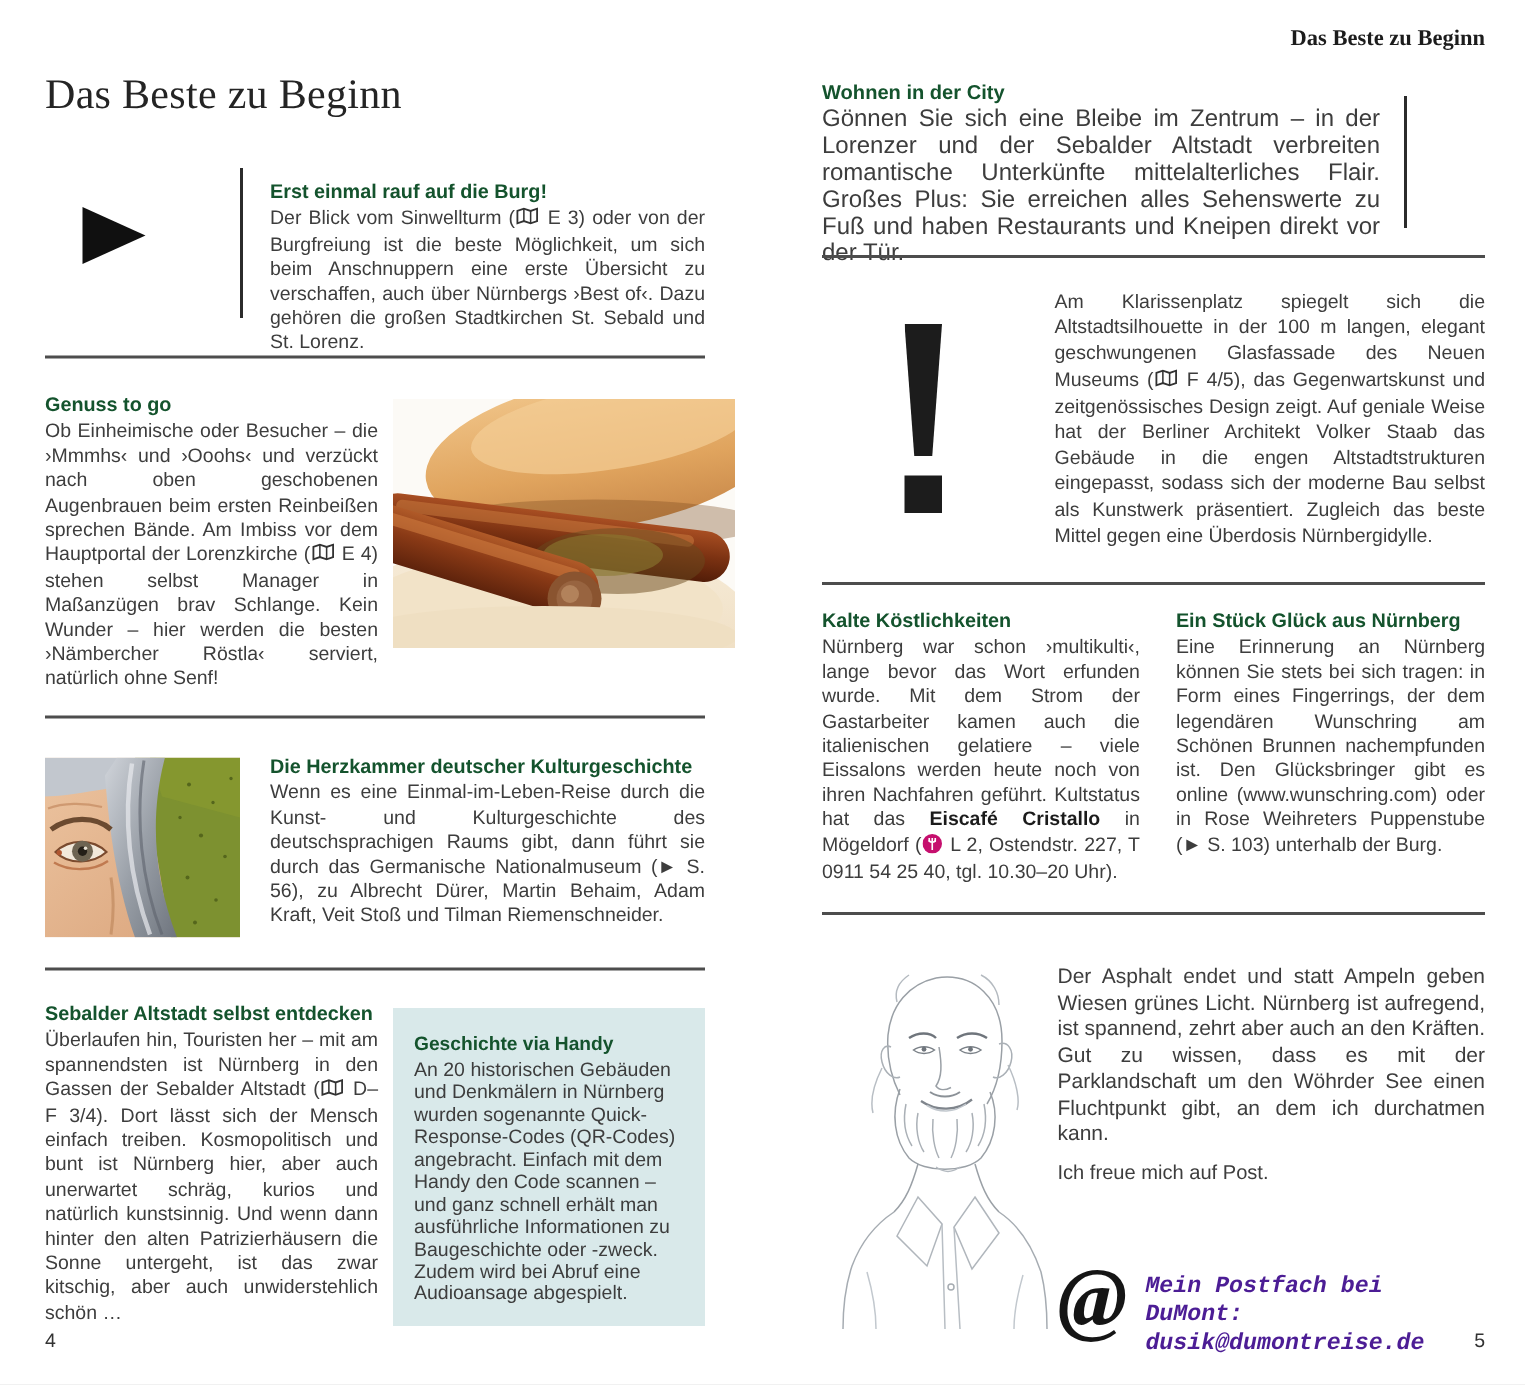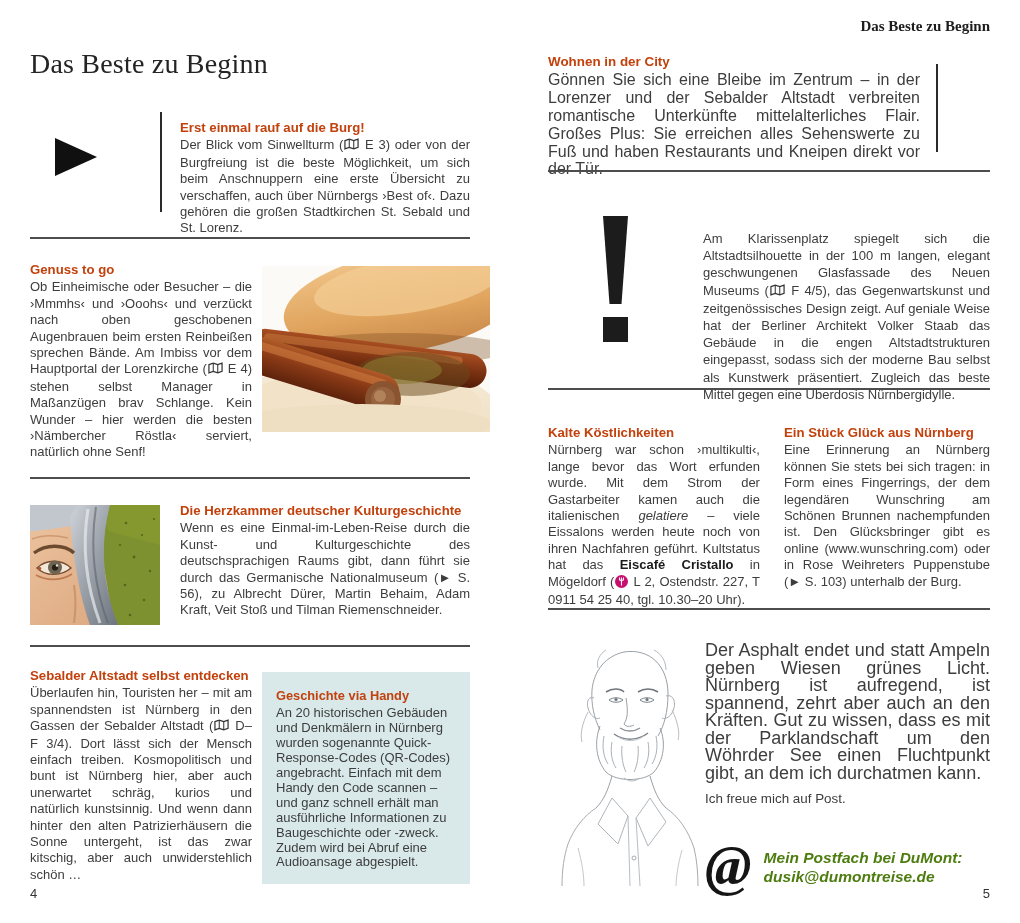--- a/index.html
+++ b/index.html
@@ -13,25 +13,25 @@
   .page-right{left:548px;width:442px;}
 
   .serif-title{
     font-family:"Liberation Serif","DejaVu Serif",serif;
     font-size:28px;font-weight:500;color:#242424;letter-spacing:.2px;
   }
   .run-head{
     font-family:"Liberation Serif","DejaVu Serif",serif;
     font-size:15px;font-weight:bold;color:#1c1c1c;text-align:right;
   }
-  .h-bold{font-weight:bold;color:#c2410c;font-size:13.2px;line-height:16.4px;margin:0 0 1px 0;}
+  .h-bold{font-weight:bold;color:#14532d;font-size:13.2px;line-height:16.4px;margin:0 0 1px 0;}
   .body-txt{
     font-size:13px;line-height:16.4px;text-align:justify;margin:0;color:#3d3d3d;
   }
-  .body-txt .it{font-style:italic;}
+  .body-txt .it{}
   .body-txt .bd{font-weight:bold;color:#1b1b1b;}
   .rule{position:absolute;left:0;width:100%;border-top:2px solid #4d4d4d;height:0;}
   .vrule{background:#2b2b2b;width:2px;}
 
   .abs{position:absolute;}
 
   
   .play-tri{
     width:0;height:0;border-left:42px solid #101010;
     border-top:19px solid transparent;border-bottom:19px solid transparent;
@@ -56,22 +56,22 @@
 
   .teal-head{
     font-family:"Liberation Serif","DejaVu Serif",serif;
     font-size:26px;color:#2b9dab;font-weight:500;letter-spacing:.2px;margin:0;
   }
   .mail-at{
     font-family:"Liberation Serif","DejaVu Serif",serif;
     font-style:italic;font-size:56px;line-height:48px;color:#151515;font-weight:bold;
   }
   .mail-lines{
-    font-family:Liberation Sans, sans-serif;
-    font-style:italic;font-weight:bold;font-size:15.5px;line-height:19px;color:#4d7c0f;
+    font-family:Liberation Mono, monospace;
+    font-style:italic;font-weight:bold;font-size:15.5px;line-height:19px;color:#4c1d95;
   }
   .pagenum{font-size:13px;color:#333;}
   .photo-frame{overflow:hidden;}
 </style>
 </head>
 <body>
 
 <div class="spread">
 
   <div class="page page-left">
@@ -233,30 +233,30 @@
     </div>
 
     <div class="rule" style="top:170px;"></div>
 
     <div class="abs" style="top:188px;left:0;width:442px;">
       <div class="abs" style="top:28px;left:55px;">
         <div class="excl-bar"></div>
         <div class="excl-dot"></div>
       </div>
       <div class="abs" style="top:4px;left:155px;width:287px;">
-        <p class="body-txt" style="line-height:17.2px;margin-top:38px;"><span>Am Klarissenplatz spiegelt sich die Altstadtsilhouette in der 100 m langen, elegant geschwungenen Glasfassade des Neuen Museums (</span><span class="icon-map"><svg width="15" height="12" viewBox="0 0 16 12">
+        <p class="body-txt" style="line-height:17.2px;"><span>Am Klarissenplatz spiegelt sich die Altstadtsilhouette in der 100 m langen, elegant geschwungenen Glasfassade des Neuen Museums (</span><span class="icon-map"><svg width="15" height="12" viewBox="0 0 16 12">
                 <path d="M1 2.4 L5.6 0.8 L10.4 2.4 L15 0.8 L15 9.6 L10.4 11.2 L5.6 9.6 L1 11.2 Z" fill="none" stroke="#333" stroke-width="1.3"></path>
                 <path d="M5.6 0.8 L5.6 9.6 M10.4 2.4 L10.4 11.2" fill="none" stroke="#333" stroke-width="1.1"></path>
               </svg></span><span> F 4/5), das Gegenwartskunst und zeitgenössisches Design zeigt. Auf geniale Weise hat der Berliner Architekt Volker Staab das Gebäude in die engen Altstadtstrukturen eingepasst, sodass sich der moderne Bau selbst als Kunstwerk präsentiert. Zugleich das beste Mittel gegen eine Überdosis Nürnbergidylle.</span></p>
       </div>
     </div>
 
     <div class="rule" style="top:388px;"></div>
 
-    <div class="abs" style="top:425px;left:0;width:442px;display:flex;gap:24px;">
+    <div class="abs" style="top:406px;left:0;width:442px;display:flex;gap:24px;">
       <div style="width:215px;">
         <p class="h-bold">Kalte Köstlichkeiten</p>
         <p class="body-txt"><span>Nürnberg war schon ›multikulti‹, lange bevor das Wort erfunden wurde. Mit dem Strom der Gastarbeiter kamen auch die italienischen </span><span class="it">gelatiere</span><span> – viele Eissalons werden heute noch von ihren Nachfahren geführt. Kultstatus hat das </span><span class="bd">Eiscafé Cristallo</span><span> in Mögeldorf (</span><span class="icon-fork"><svg width="13" height="13" viewBox="0 0 13 13">
                 <circle cx="6.5" cy="6.5" r="6.5" fill="#c60f6e"></circle>
                 <path d="M4.5 2.6 L4.5 5.2 M6.5 2.6 L6.5 5.2 M8.5 2.6 L8.5 5.2 M6.5 5.6 L6.5 10.6" stroke="#fff" stroke-width="1.1" fill="none"></path>
                 <path d="M4.5 4.2 C4.5 5.8 8.5 5.8 8.5 4.2" stroke="#fff" stroke-width="1.1" fill="none"></path>
               </svg></span><span> L 2, Ostendstr. 227, T 0911 54 25 40, tgl. 10.30–20 Uhr).</span></p>
       </div>
       <div style="width:209px;">
         <p class="h-bold">Ein Stück Glück aus Nürnberg</p>
@@ -298,21 +298,21 @@
           <path d="M42 170 C30 178 20 190 14 206 C10 218 8 232 8 248" stroke="#a6acb2"></path>
           <path d="M112 170 C124 178 134 192 140 210 C143 222 144 236 144 248" stroke="#a6acb2"></path>
           <path d="M58 160 L44 186 L64 206 L74 178 Z" stroke="#b0b6bc"></path>
           <path d="M96 160 L112 184 L94 208 L82 180 Z" stroke="#b0b6bc"></path>
           <path d="M74 178 L76 248 M82 180 L86 248" stroke="#b8bec4"></path>
           <circle cx="80" cy="220" r="2" stroke="#a6acb2"></circle>
           <path d="M24 210 C28 224 30 238 30 248 M128 212 C124 226 122 240 122 248" stroke="#c2c8ce"></path>
         </svg>
       </div>
       <div class="abs" style="top:14px;left:157px;width:285px;">
-        <p class="body-txt" style="font-size:18px;line-height:17.5px;">Der Asphalt endet und statt Ampeln geben Wiesen grünes Licht. Nürnberg ist aufregend, ist spannend, zehrt aber auch an den Kräften. Gut zu wissen, dass es mit der Parklandschaft um den Wöhrder See einen Fluchtpunkt gibt, an dem ich durchatmen kann.</p>
+        <p class="body-txt" style="font-size:14px;line-height:17.5px;">Der Asphalt endet und statt Ampeln geben Wiesen grünes Licht. Nürnberg ist aufregend, ist spannend, zehrt aber auch an den Kräften. Gut zu wissen, dass es mit der Parklandschaft um den Wöhrder See einen Fluchtpunkt gibt, an dem ich durchatmen kann.</p>
         <p class="body-txt" style="margin-top:9px;text-align:left;font-size:13.4px;">Ich freue mich auf Post.</p>
       </div>
     </div>
 
     <div class="abs" style="top:842px;left:157px;display:flex;align-items:flex-start;gap:12px;">
       <div class="mail-at">@</div>
       <div class="mail-lines" style="padding-top:6px;">
         <div>Mein Postfach bei DuMont:</div>
         <div>dusik@dumontreise.de</div>
       </div>

